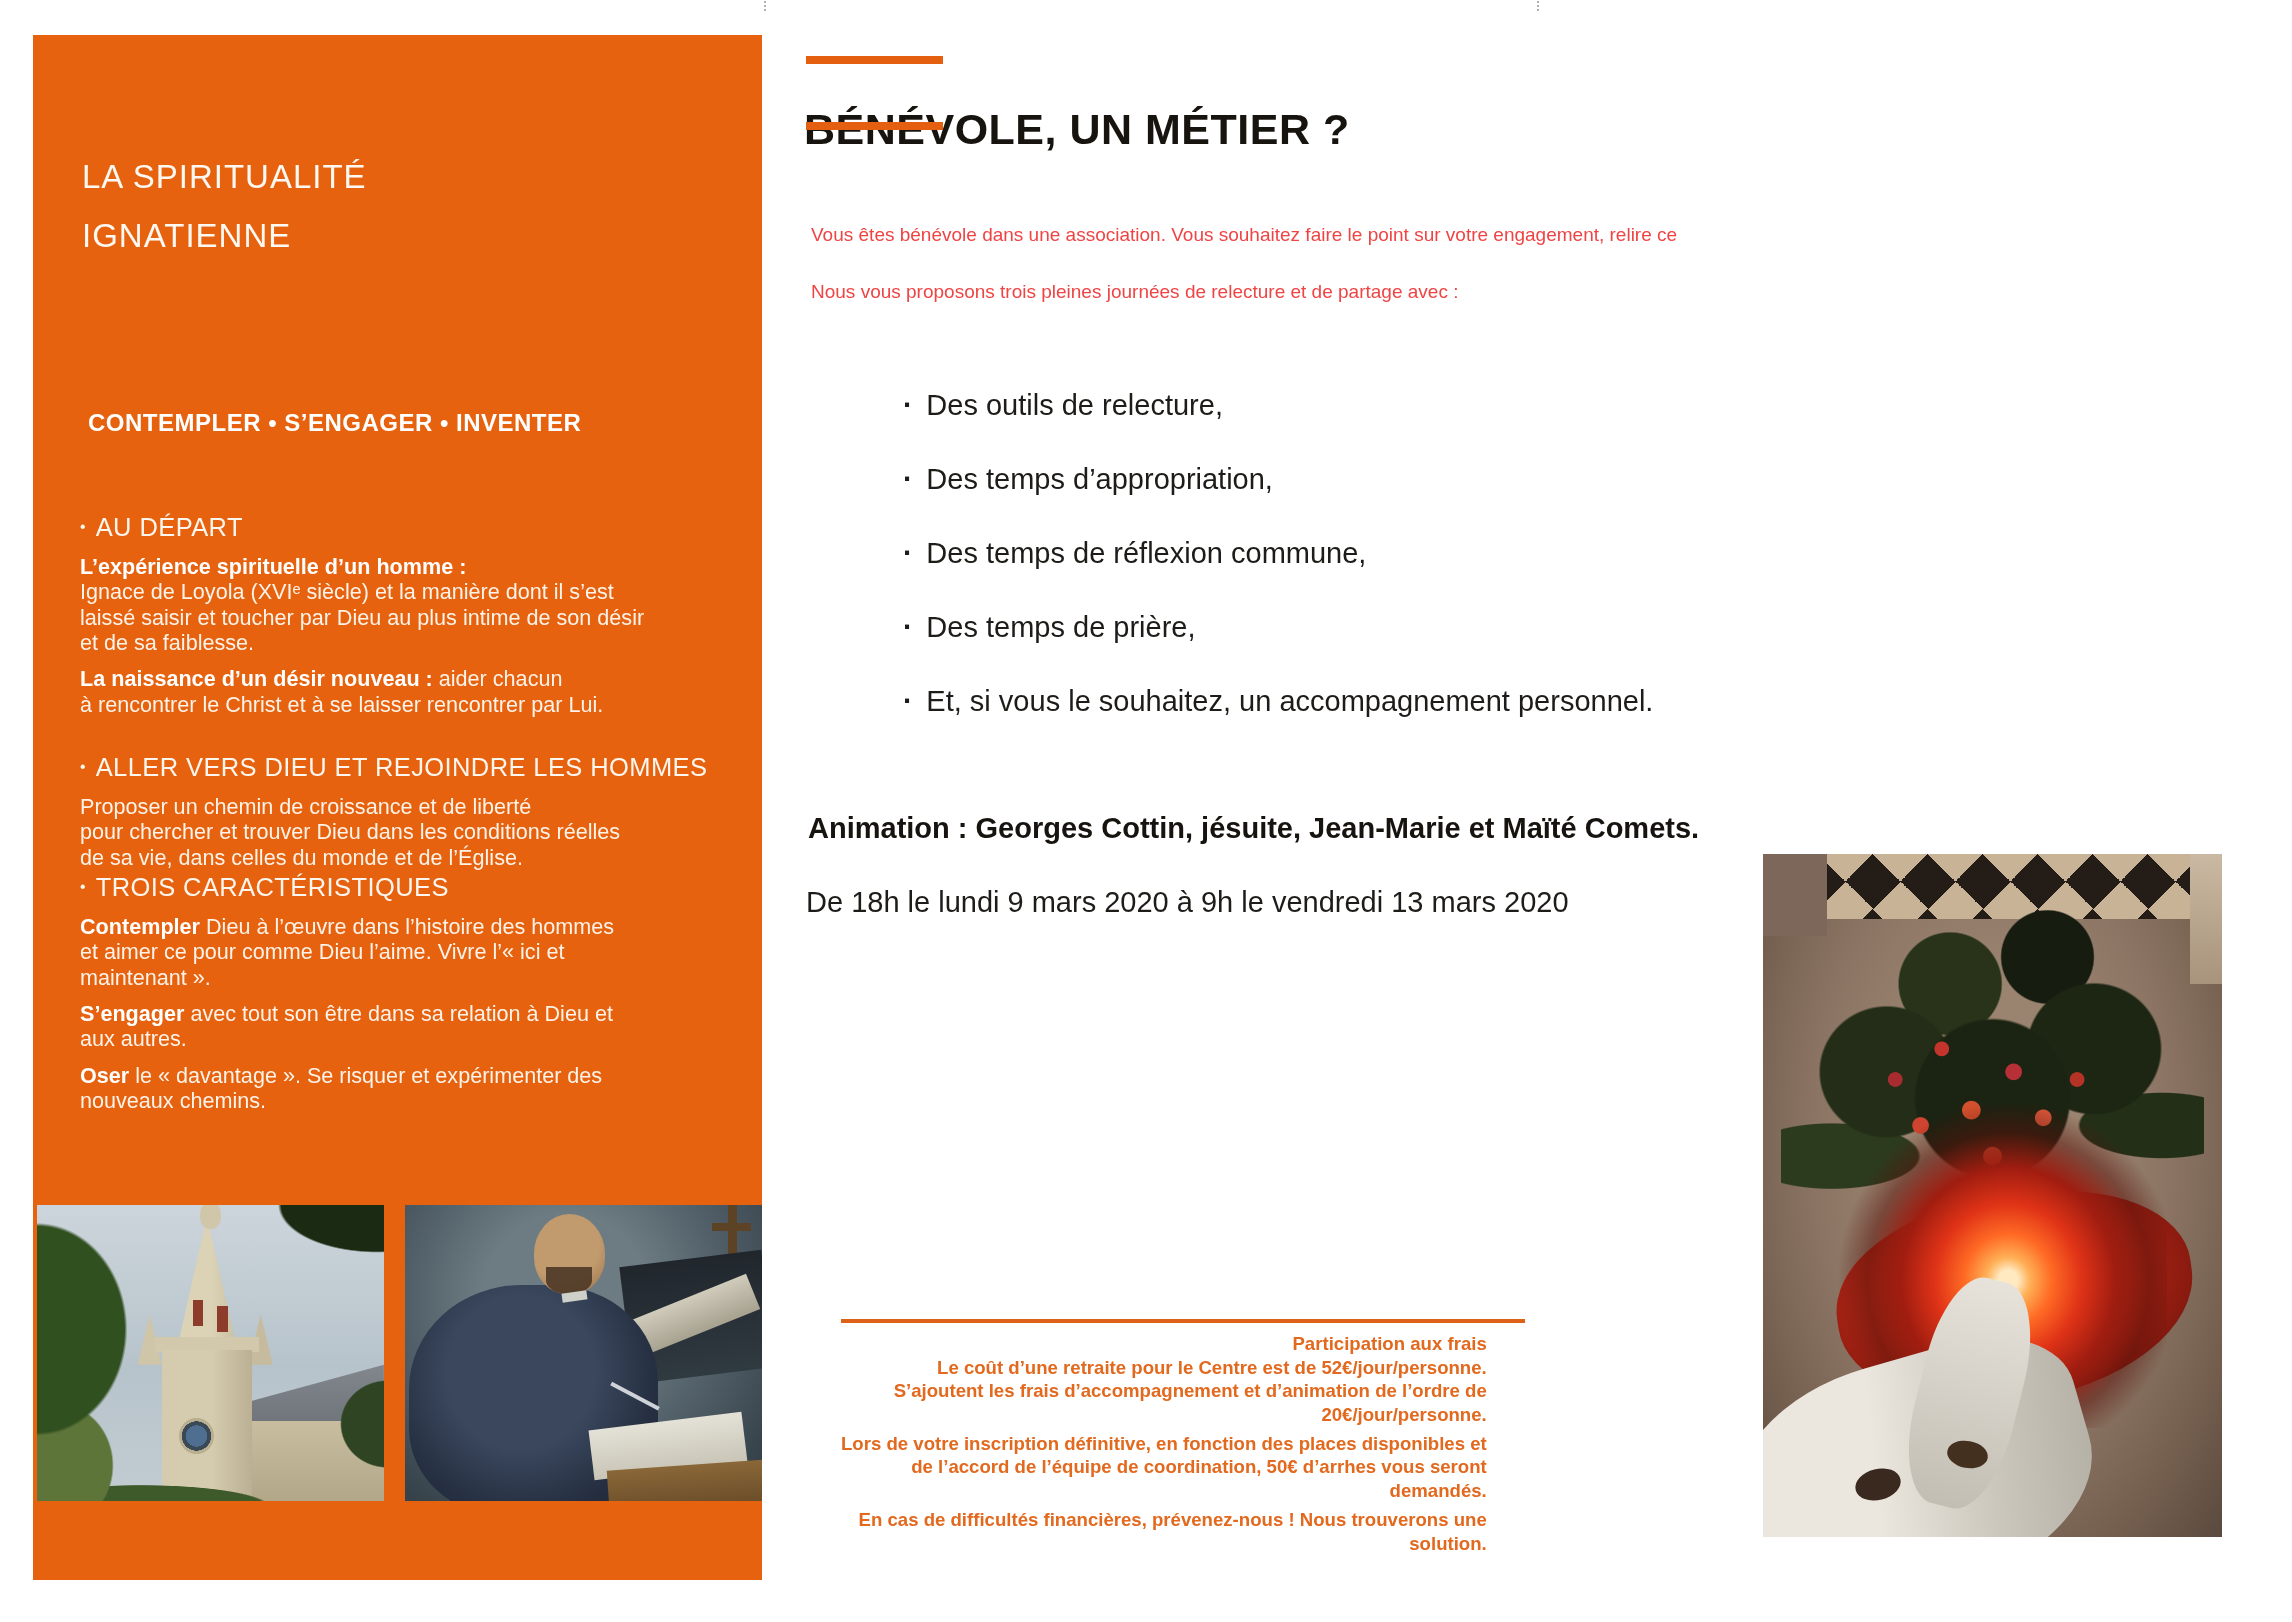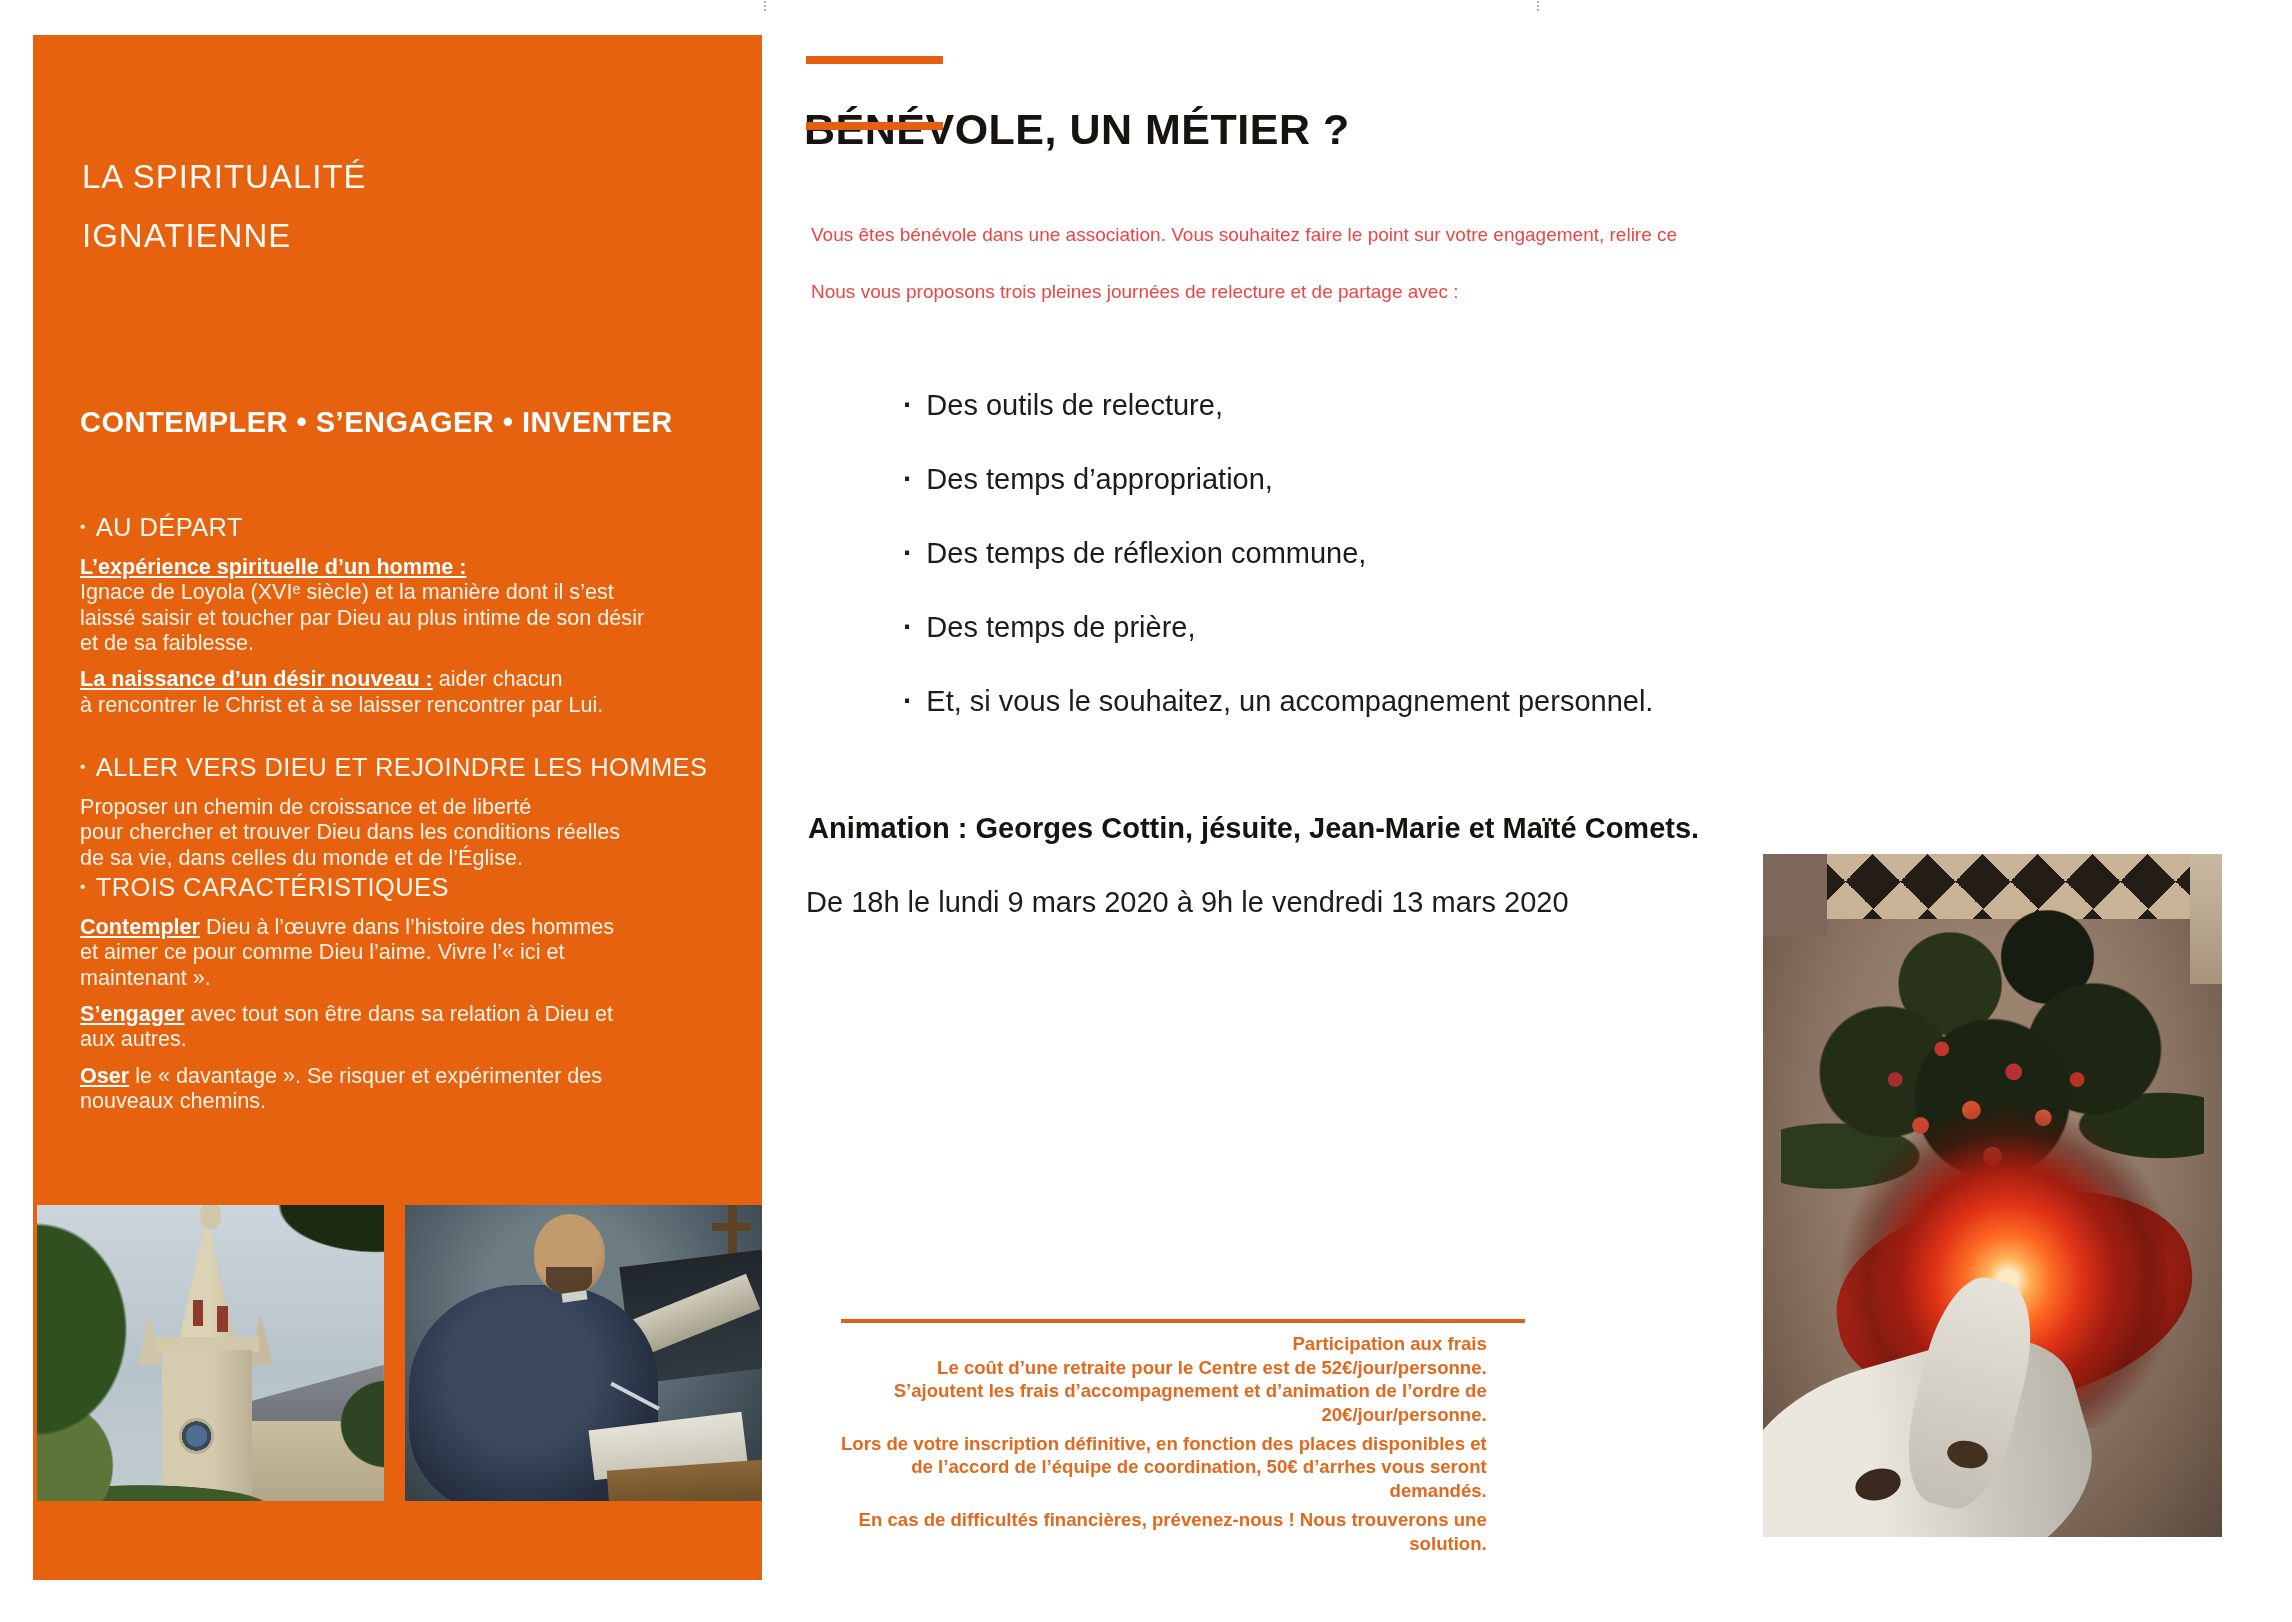--- a/index.html
+++ b/index.html
@@ -6,27 +6,27 @@
   .page{position:relative;width:2293px;height:1622px;background:#ffffff;overflow:hidden;
         font-family:"Liberation Sans","DejaVu Sans",sans-serif;color:#1e1c19;}
 
   
   .crop-mark{position:absolute;top:1px;width:0;height:9.8px;border-left:2px dotted #9aa0a4;opacity:.8;}
 
   
   .sidebar{position:absolute;left:33px;top:35px;width:729px;height:1545px;background:#e6620f;}
   .sb-title{position:absolute;left:49px;top:90px;font-size:33px;line-height:59px;
             color:#fdf8f1;letter-spacing:1px;font-weight:400;white-space:nowrap;}
-  .sb-tagline{position:absolute;left:47px;top:371px;font-size:29px;line-height:33px;
+  .sb-tagline{position:absolute;left:55px;top:371px;font-size:24px;line-height:33px;
               font-weight:bold;color:#ffffff;letter-spacing:0.5px;white-space:nowrap;}
   .s-section{position:absolute;left:47px;color:#fdf3e8;}
   .s-head{font-size:25.5px;line-height:31px;margin-bottom:10.8px;letter-spacing:0.4px;color:#fdf6ee;white-space:nowrap;}
   .s-bullet{font-size:15.7px;vertical-align:3.9px;margin-right:9.8px;}
   .s-line{font-size:21.6px;line-height:25.5px;white-space:nowrap;}
-  .s-line b{font-weight:bold;color:#ffffff;text-decoration:underline;}
+  .s-line b{font-weight:bold;color:#ffffff;}
   .s-gap{margin-top:10.8px;}
 
   
   .photo{position:absolute;top:1170px;height:296px;overflow:hidden;}
   .photo *{position:absolute;}
   .photo-church{left:3.9px;width:347px;background:linear-gradient(180deg,#ccd5db 0%,#b7c3cb 55%,#c2ccd2 100%);}
   .ch-trees{left:0;top:0;width:100%;height:100%;background:
       radial-gradient(ellipse 42% 58% at 0% 42%, #30501f 0 60%, transparent 62%),
       radial-gradient(ellipse 26% 34% at 6% 88%, #5d7539 0 60%, transparent 62%),
       radial-gradient(ellipse 46% 26% at 98% 0%, #1b2a12 0 60%, transparent 62%),

